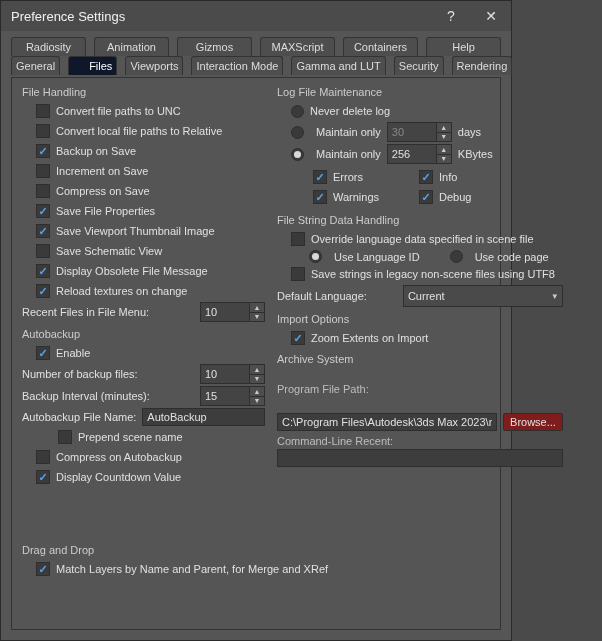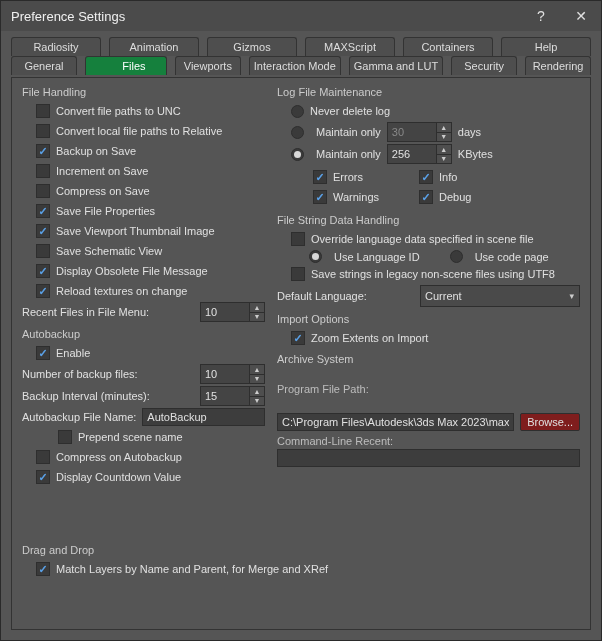--- a/index.html
+++ b/index.html
@@ -1,28 +1,28 @@
 <!DOCTYPE html>
 <html><head>
 <meta charset="utf-8">
 <style>
   html,body{margin:0;padding:0;font-family:"Segoe UI",Tahoma,sans-serif;font-size:11px;color:#e0e0e0;background:#4a4a4a;}
-  .window{width:602px;height:641px;box-sizing:border-box;background:#555;border:1px solid #2a2a2a;display:flex;flex-direction:column;}
+  .window{width:512px;height:641px;box-sizing:border-box;background:#555;border:1px solid #2a2a2a;display:flex;flex-direction:column;}
   
   .titlebar{height:30px;background:#4b4b4b;display:flex;align-items:center;padding:0 0 0 10px;color:#f0f0f0;font-size:13px;}
   .titlebar .spacer{flex:1;}
   .titlebar .tb-btn{width:40px;height:30px;display:flex;align-items:center;justify-content:center;cursor:pointer;font-size:14px;color:#e0e0e0;}
   
   .content{flex:1;padding:6px 10px 10px 10px;display:flex;flex-direction:column;min-height:0;}
   
   .tabrows{margin-bottom:2px;}
   .tabrow{display:flex;gap:8px;}
   .tab{flex:1;text-align:center;background:#4e4e4e;border:1px solid #333;border-bottom:none;padding:3px 4px;cursor:pointer;font-size:11px;white-space:nowrap;color:#ddd;border-radius:3px 3px 0 0;}
   .tabrow+.tabrow .tab{border-top:1px solid #333;}
-  .tab.active{background:#15803d;color:#fff;padding-left:20px;}
+  .tab.active{background:#0f172a;color:#fff;padding-left:20px;}
   
   .panel{flex:1;border:1px solid #333;background:#555;display:flex;flex-direction:column;min-height:0;gap:44px;}
   .cols{display:flex;align-items:flex-start;padding:4px;}
   .col{padding:2px 6px 2px 6px;box-sizing:border-box;}
   .col-left{width:255px;}
   .col-right{flex:1;}
   .group{margin:2px 0 6px 0;}
   .group-title{color:#ccc;margin:2px 0 4px 0;}
   .indent{padding-left:14px;}
   .indent2{padding-left:36px;}
@@ -280,21 +280,21 @@
                   </span>
               </div>
               <div class="row">
                   <span class="chk"></span>
                   <label>Save strings in legacy non-scene files using UTF8</label>
                 </div>
             </div>
             <div class="tight-row" style="margin-top:2px;">
               <span class="label-inline">Default Language:</span>
               <div style="flex:1"></div>
-              <div class="combo" style="width:150px;">
+              <div class="combo" style="width:150px;margin-left:24px;">
                   <span>Current</span>
                 </div>
             </div>
           </div>
 
           <div class="group">
             <div class="group-title">Import Options</div>
             <div class="indent">
               <div class="row">
                   <span class="chk checked"></span>

